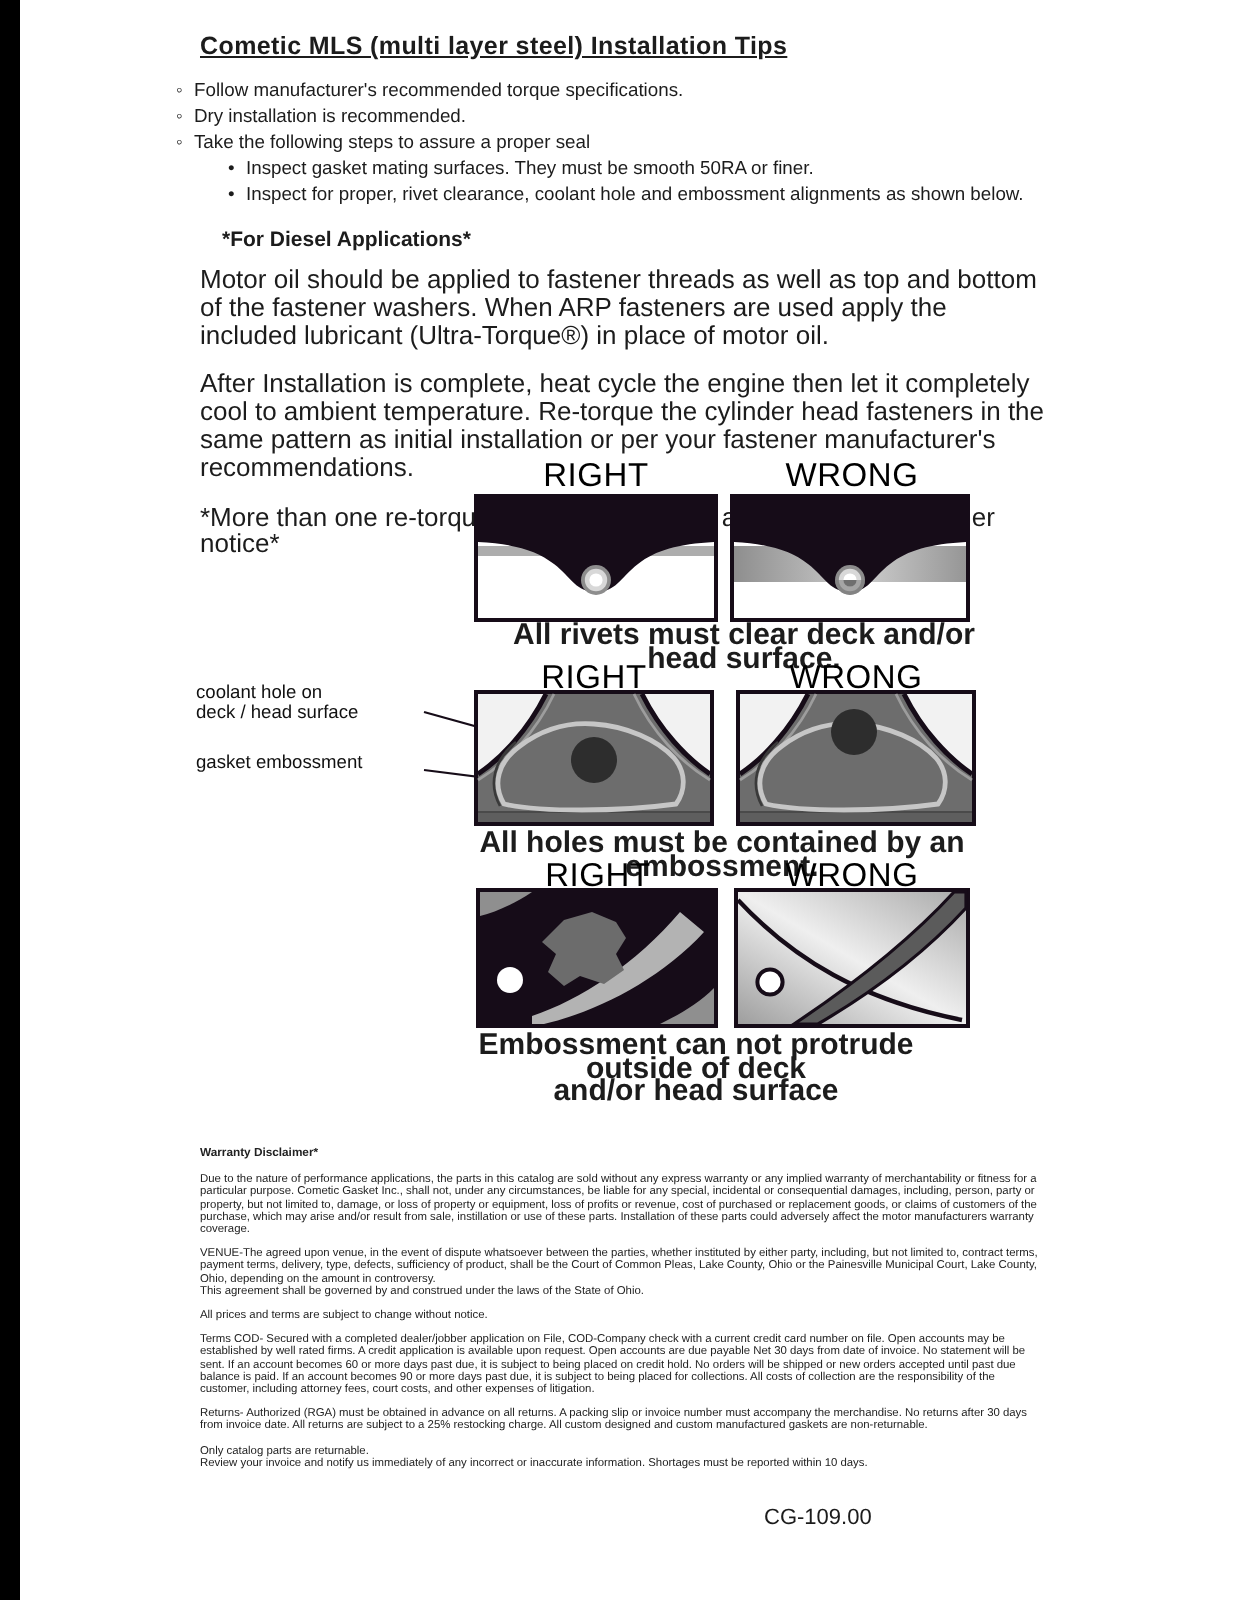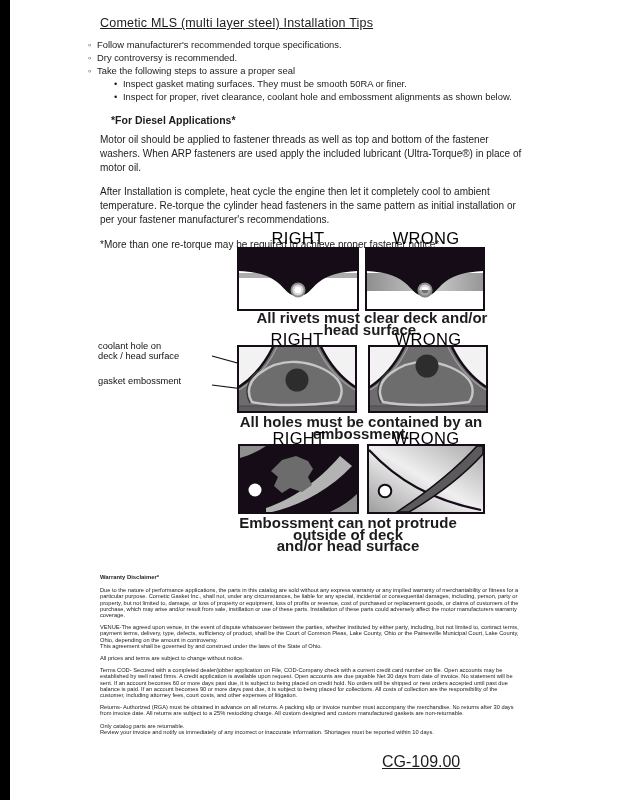--- a/index.html
+++ b/index.html
@@ -1,51 +1,51 @@
 <!DOCTYPE html>
 <html><head>
 <meta charset="utf-8">
 <style>
   html,body{margin:0;padding:0;background:#e8e8e8;}
   .page{position:relative;width:618px;height:800px;background:#fff;overflow:hidden;
         font-family:"Liberation Sans","DejaVu Sans",sans-serif;color:#1c1c1c;}
   .left-bar{position:absolute;left:0;top:0;width:10px;height:800px;background:#000;}
   .content{position:absolute;left:88px;top:16px;width:436px;}
-  .title{margin:0 0 8px 12px;font-size:12.5px;font-weight:normal;text-decoration:underline;letter-spacing:.2px;}
+  .title{margin:0 0 8px 12px;font-size:12.5px;font-weight:bold;text-decoration:underline;letter-spacing:.2px;}
   .bullet{display:flex;font-size:9.4px;line-height:13px;}
   .bullet .marker{width:9px;flex:0 0 9px;text-align:left;}
   .bullet.sub{margin-left:26px;}
   .diesel{margin:11px 0 0 12px;width:424px;}
   .diesel h2{margin:0 0 7px 11px;font-size:10.5px;font-weight:bold;}
-  .diesel p{margin:0 0 11px 0;font-size:10px;line-height:13.8px;white-space:pre-line;}
+  .diesel p{margin:0 0 11px 0;font-size:13px;line-height:13.8px;white-space:pre-line;}
   .fig-label{position:absolute;width:72px;text-align:center;font-size:16.5px;letter-spacing:.3px;color:#000000;}
   .fig-box{position:absolute;}
   .fig-caption{position:absolute;font-size:15px;font-weight:bold;line-height:11.5px;white-space:pre-line;text-align:center;}
   .annot{position:absolute;font-size:9.3px;line-height:9.5px;text-align:left;white-space:pre-line;color:#111;}
   .annot-lines{position:absolute;left:208px;top:345px;}
   .legal{position:absolute;left:100px;top:574px;width:420px;font-size:5.7px;line-height:6.2px;color:#222;}
   .legal h3{margin:0 0 7px 0;font-size:5.9px;font-weight:bold;}
   .legal p{margin:0 0 6px 0;white-space:pre-line;}
-  .footer-code{position:absolute;left:382px;top:753px;font-size:16px;color:#1c1c1c;text-decoration:underline;}
+  .footer-code{position:absolute;left:382px;top:753px;font-size:11px;color:#1c1c1c;}
 </style>
 </head>
 <body>
 
 <div class="page">
   <div class="left-bar"></div>
 
   <div class="content">
     <h1 class="title">Cometic MLS (multi layer steel) Installation Tips</h1>
     <div class="bullet">
       <span class="marker">◦</span>
       <span>Follow manufacturer's recommended torque specifications.</span>
     </div>
     <div class="bullet">
       <span class="marker">◦</span>
-      <span>Dry controversy is recommended.</span>
+      <span>Dry installation is recommended.</span>
     </div>
     <div class="bullet">
       <span class="marker">◦</span>
       <span>Take the following steps to assure a proper seal</span>
     </div>
     <div class="bullet sub">
       <span class="marker">•</span>
       <span>Inspect gasket mating surfaces.  They must be smooth 50RA or finer.</span>
     </div>
     <div class="bullet sub">

